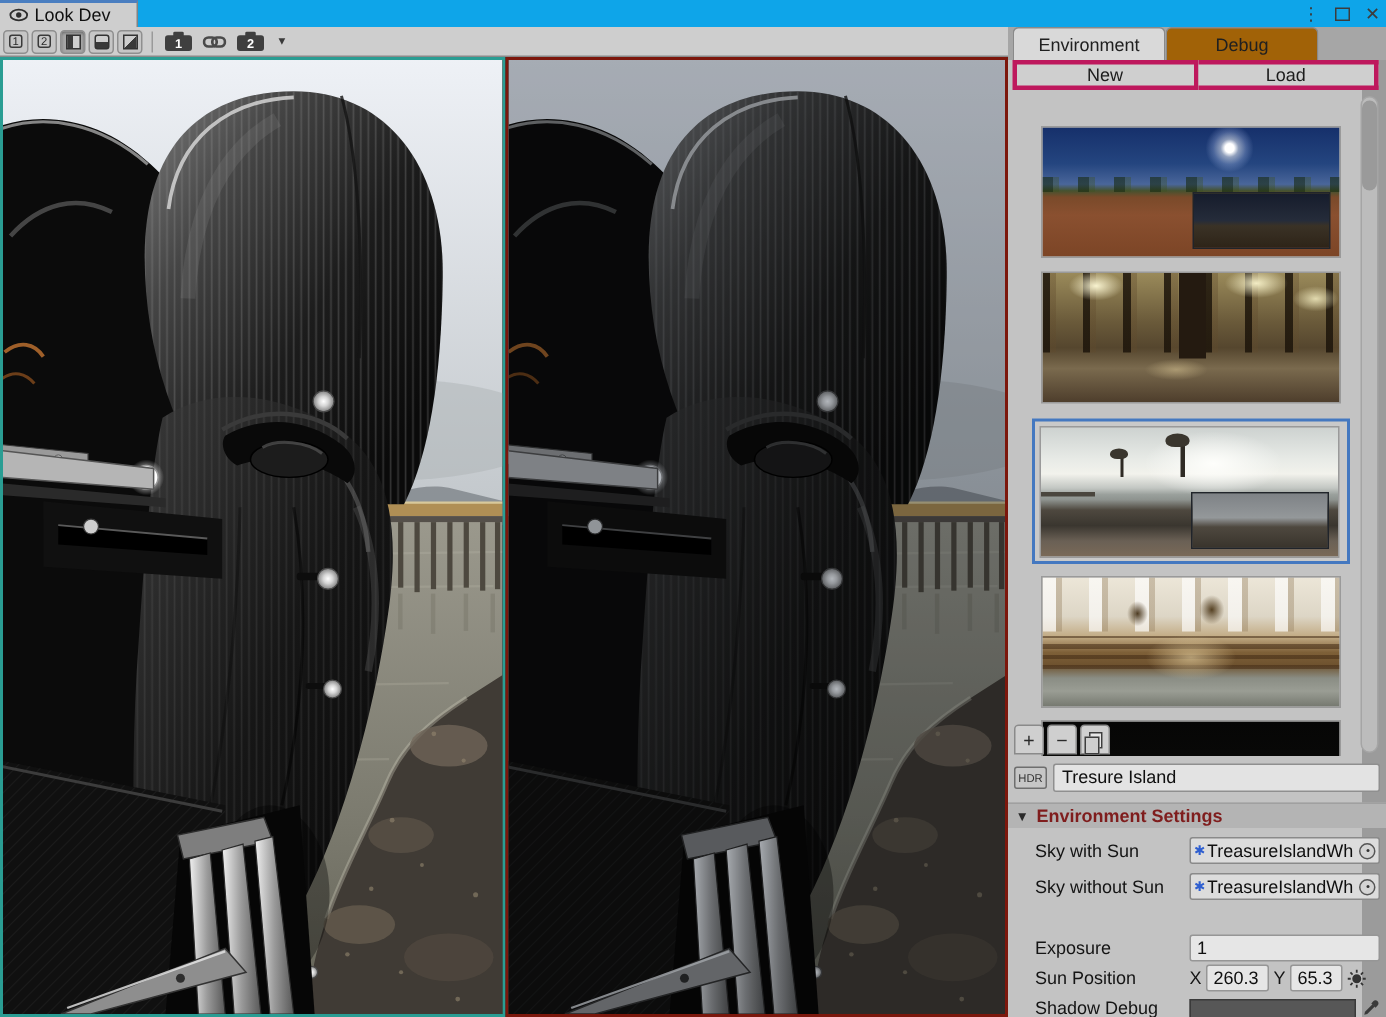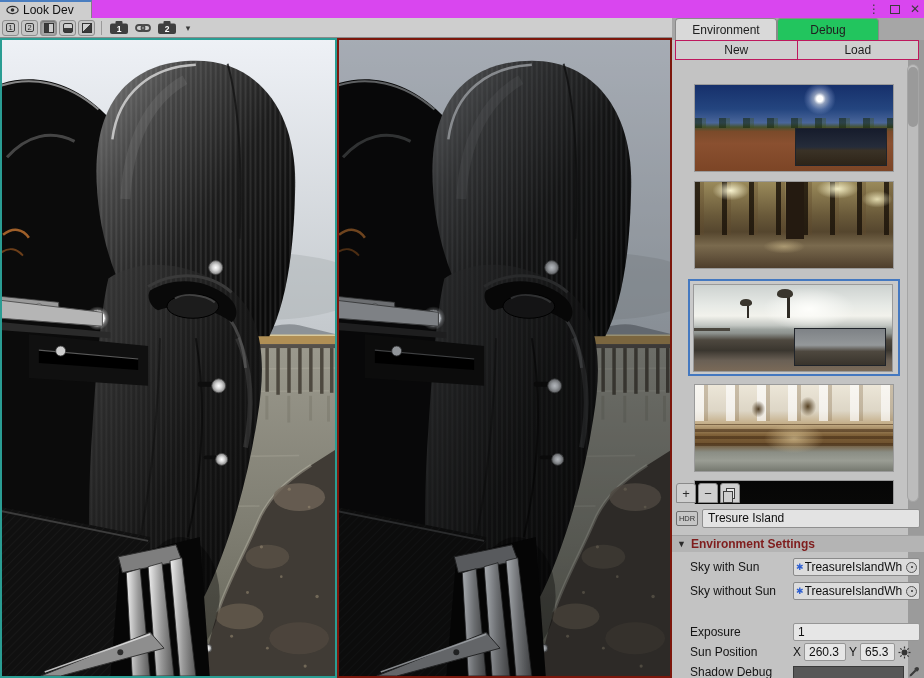--- a/index.html
+++ b/index.html
@@ -1,21 +1,21 @@
 <!DOCTYPE html>
 <html><head>
 <meta charset="utf-8">
 <style>
   * { margin:0; padding:0; box-sizing:border-box; }
   html,body { width:924px; height:678px; overflow:hidden; background:#9b9b9b;
               font-family:"Liberation Sans","DejaVu Sans",sans-serif; font-size:12px; color:#161616; }
   .window { position:relative; width:924px; height:678px; }
 
   
-  .titlebar { position:absolute; left:0; top:0; width:924px; height:18px; background:#d946ef; }
+  .titlebar { position:absolute; left:0; top:0; width:924px; height:18px; background:#0ea5e9; }
   .doc-tab { position:absolute; left:0; top:0; width:92px; height:18px; background:#cecece;
              border-top:2px solid #4a7ec0; border-right:1px solid #828282;
              display:flex; align-items:center; gap:4px; padding:0 6px; }
   .doc-tab .tab-label { font-size:12px; color:#101010; white-space:nowrap; }
   .win-controls { position:absolute; right:4px; top:0; height:18px; display:flex; align-items:center; gap:10px; color:#3c3c3c; }
   .win-controls .glyph { font-size:12px; line-height:18px; cursor:default; }
   .maxbox { width:10px; height:9px; border:1.5px solid #3c3c3c; display:inline-block; }
 
   
   .toolbar { position:absolute; left:0; top:18px; width:672px; height:20px; background:#cecece;
@@ -37,24 +37,24 @@
   .view { position:relative; height:640px; overflow:hidden; }
   .view svg { position:absolute; left:0; top:0; width:100%; height:100%; }
   .view-left  { width:337px; border:2px solid #2a9d93; }
   .view-right { width:335px; border:2px solid #7c170c; }
   .env-dim { position:absolute; inset:0; background:#b2b6bb; mix-blend-mode:multiply; pointer-events:none; }
 
   
   .panel { position:absolute; left:672px; top:18px; width:236px; height:660px; background:#c3c3c3; }
   .panel-tabs { position:absolute; left:0; top:0; width:252px; height:22px; background:#a6a6a6; display:flex; padding-left:3px; }
   .ptab { width:102px; height:22px; display:flex; align-items:center; justify-content:center;
-          border:1px solid #8a8a8a; border-bottom:none; border-radius:4px 4px 0 0; background:#22c55e; color:#202020; }
+          border:1px solid #8a8a8a; border-bottom:none; border-radius:4px 4px 0 0; background:#a16207; color:#202020; }
   .ptab.active { background:#d9d9d9; }
   .panel-actions { position:absolute; left:3px; top:22px; width:244px; height:20px; display:flex; }
-  .pa-btn { flex:1; border:1px solid #be185d; background:#cfcfcf; display:flex; align-items:center; justify-content:center; color:#1c1c1c; }
+  .pa-btn { flex:1; border:3px solid #be185d; background:#cfcfcf; display:flex; align-items:center; justify-content:center; color:#1c1c1c; }
   .pa-btn + .pa-btn { border-left:none; }
 
   .env-list { position:absolute; left:0; top:44px; width:252px; height:442px; overflow:hidden; }
   .thumb { position:absolute; left:22px; width:200px; height:88px; border:1px solid #9a9a9a; overflow:hidden; }
   .thumb .inset { position:absolute; right:6px; bottom:5px; width:92px; height:38px; border:1px solid #20242a; }
   .sel-frame { position:absolute; left:16px; width:212px; height:97px; border:2px solid #4478c0; background:#c9c9c9; }
   .sel-frame .thumb { left:3px; top:3px; }
   .scrollbar { position:absolute; right:5px; top:2px; width:12px; height:438px; background:#bcbcbc; border:1px solid #a5a5a5; border-radius:6px; }
   .scroll-thumb { position:absolute; left:0px; top:2px; width:10px; height:60px; background:#9a9a9a; border-radius:5px; }
 

